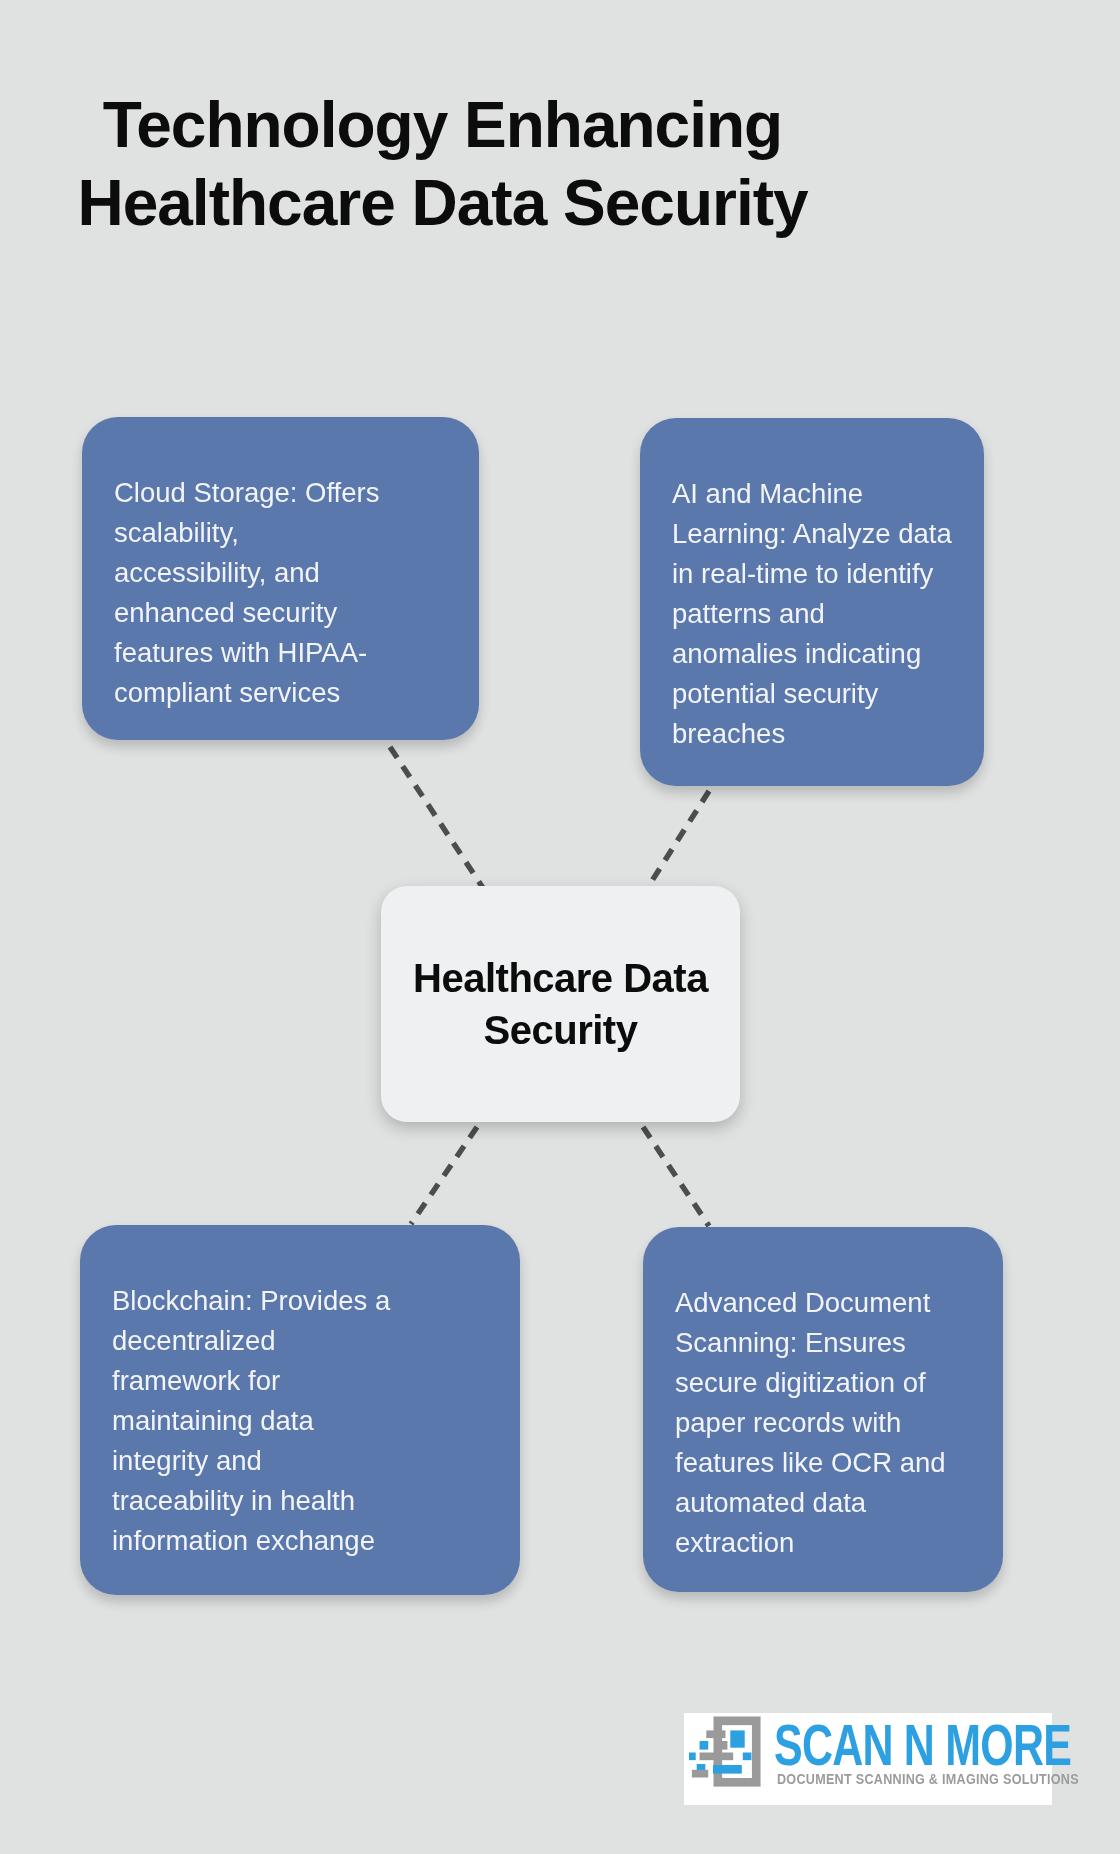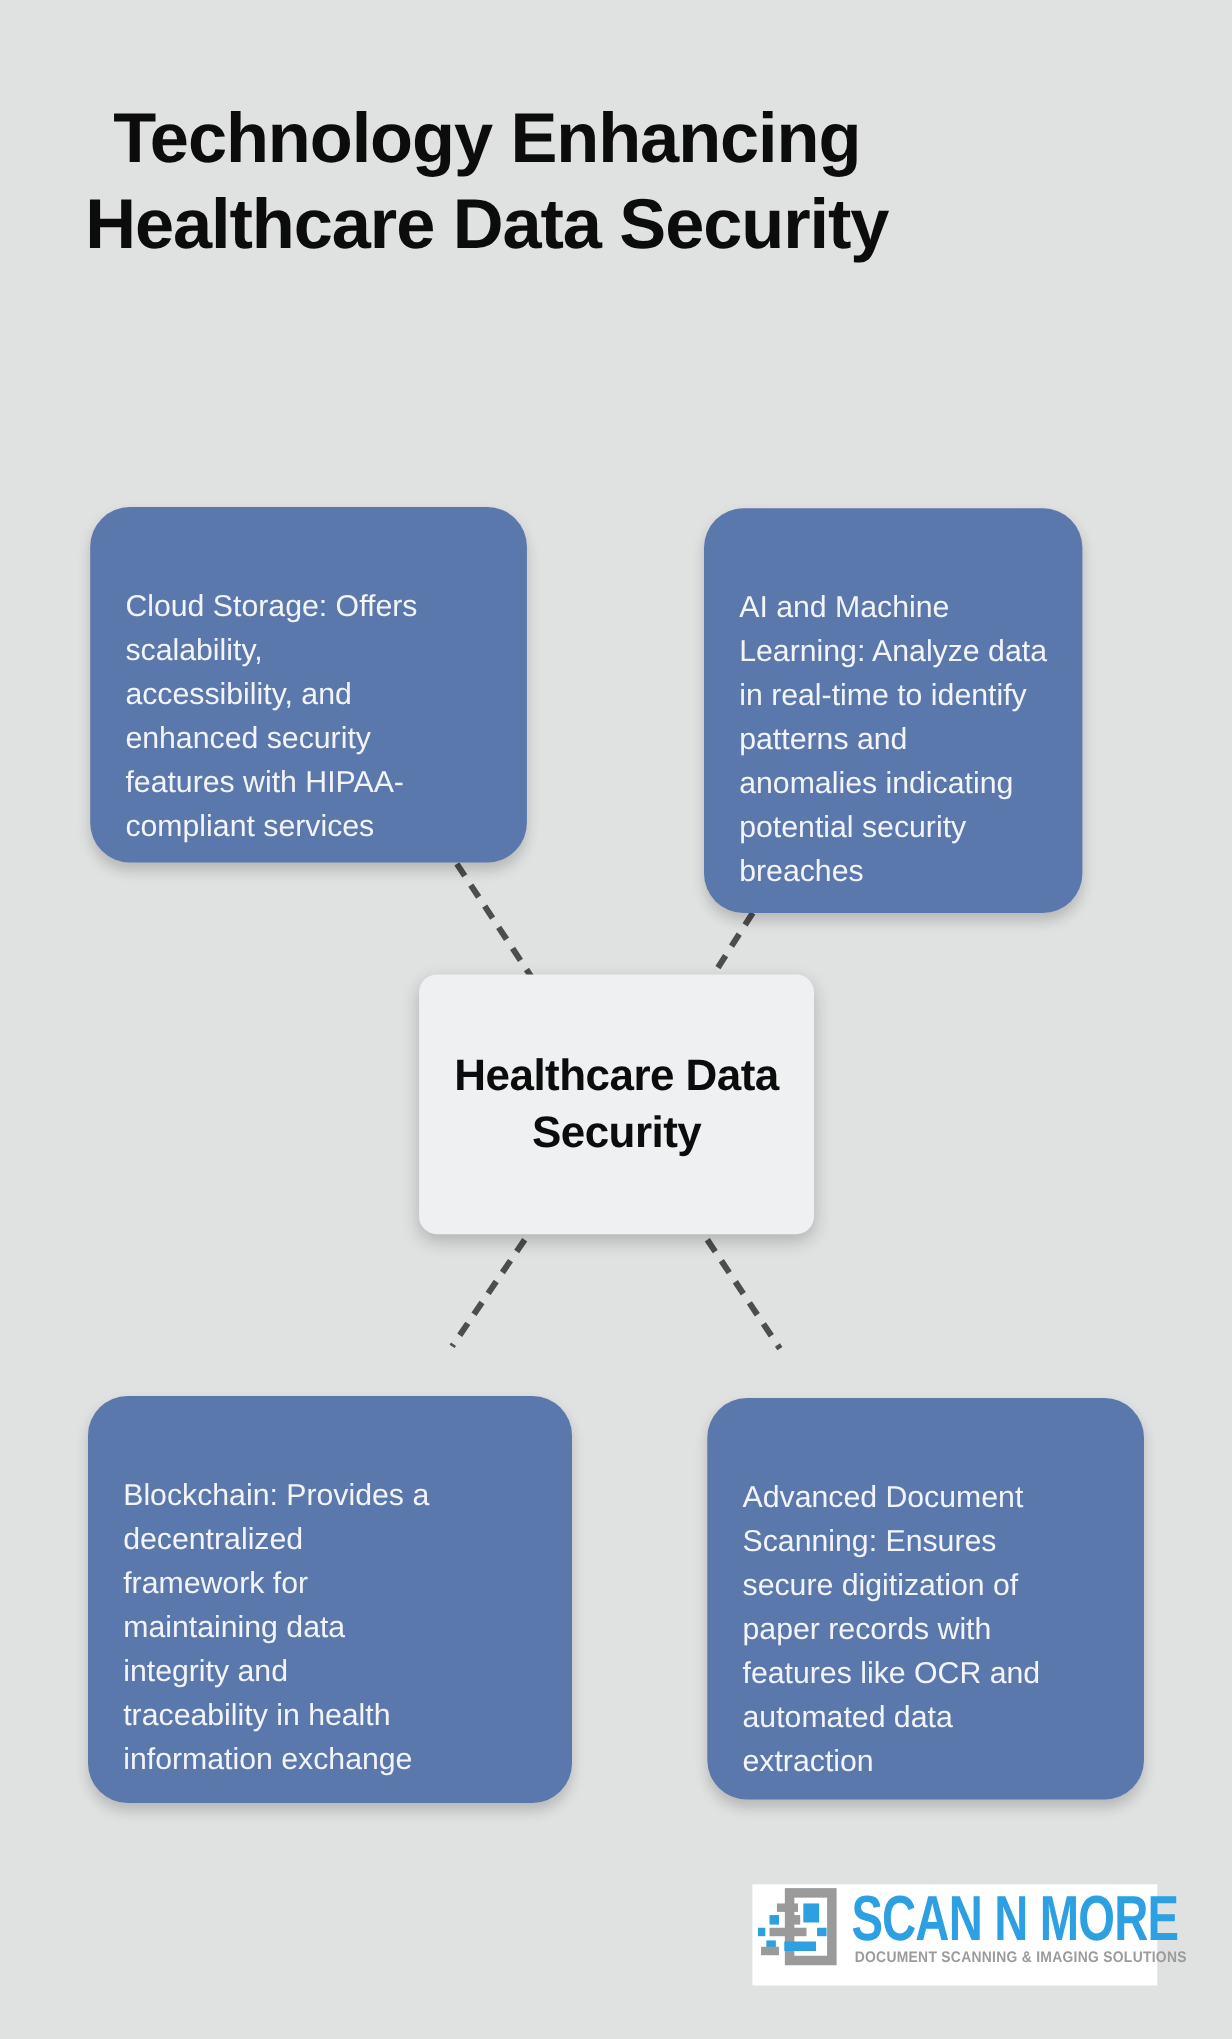--- a/index.html
+++ b/index.html
@@ -29,35 +29,34 @@
   .node {
     position: absolute;
     background: #5b78ad;
     border-radius: 36px;
     box-shadow: 0 7px 12px rgba(0,0,0,0.18);
     color: #f2f4f7;
     font-size: 27.5px;
     line-height: 40px;
     white-space: pre-line;
     box-sizing: border-box;
-    padding: 30px 30px 0 32px;
-    margin-top: 44px;
+    padding: 16px 30px 0 32px;
   }
   .node-tl { left: 82px;  top: 417px;  width: 397px; height: 323px; }
   .node-tr { left: 640px; top: 418px;  width: 344px; height: 368px; }
   .node-bl { left: 80px;  top: 1225px; width: 440px; height: 370px; }
-  .node-br { left: 643px; top: 1227px; width: 397px; height: 365px; }
+  .node-br { left: 643px; top: 1227px; width: 360px; height: 365px; }
   .center-node {
     position: absolute;
     left: 381px;
     top: 886px;
     width: 359px;
     height: 236px;
     background: #eef0f1;
-    border-radius: 16px;
+    border-radius: 26px;
     box-shadow: 0 6px 16px rgba(0,0,0,0.22);
     display: flex;
     align-items: center;
     justify-content: center;
     text-align: center;
     font-size: 40px;
     line-height: 52px;
     font-weight: bold;
     color: #0c0c0c;
     white-space: pre-line;

